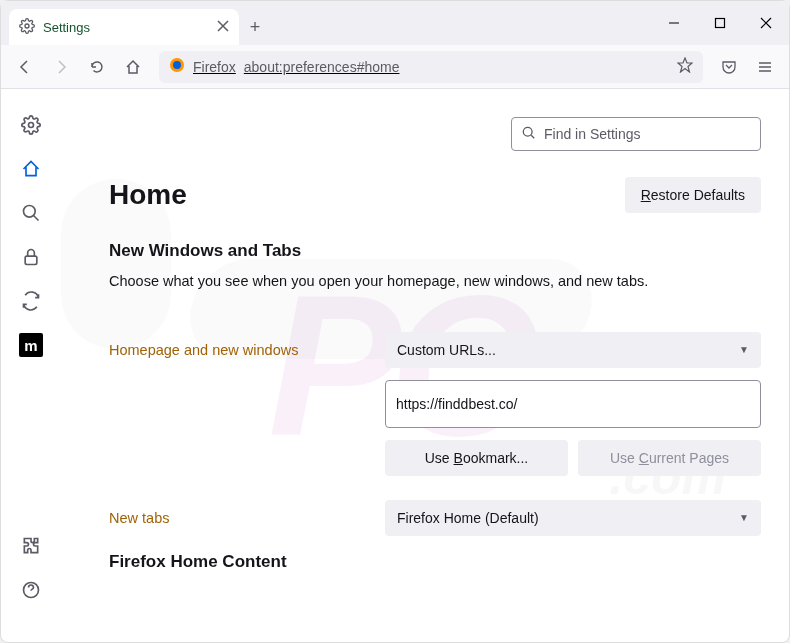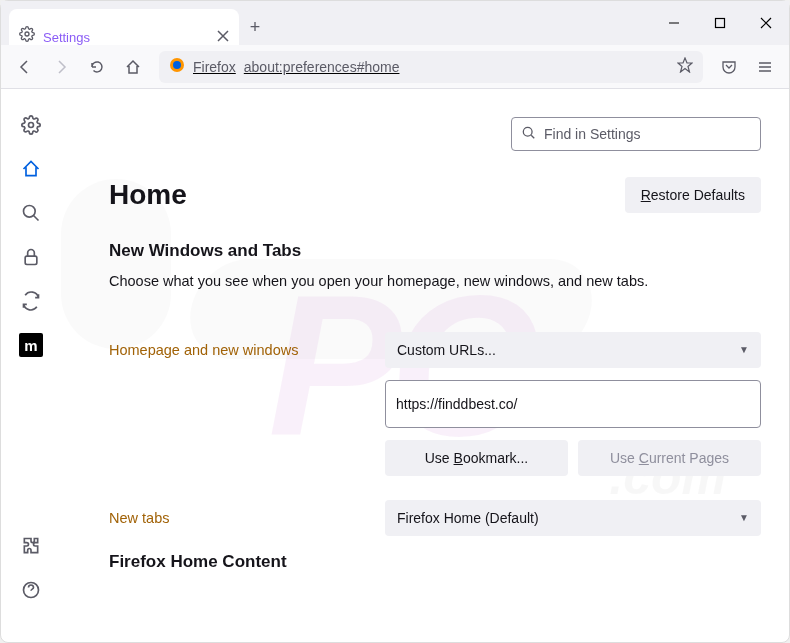--- a/index.html
+++ b/index.html
@@ -1,21 +1,21 @@
 <!DOCTYPE html>
 <html><head>
   <meta charset="utf-8">
   <style>
     * { margin: 0; padding: 0; box-sizing: border-box; font-family: -apple-system, BlinkMacSystemFont, "Segoe UI", sans-serif; }
     body { width: 790px; height: 643px; background: #f0f0f0; overflow: hidden; }
     .window { width: 790px; height: 643px; background: #fff; display: flex; flex-direction: column; border: 1px solid #ddd; border-radius: 8px; }
     
     
     .title-bar { height: 44px; display: flex; align-items: flex-end; padding-left: 8px; background: #f0f0f4; }
-    .tab { display: flex; align-items: flex-end; background: #fff; height: 36px; padding: 0 10px; border-top-left-radius: 8px; border-top-right-radius: 8px; min-width: 230px; gap: 8px; font-size: 13px; color: #8b5cf6; }
+    .tab { display: flex; align-items: center; background: #fff; height: 36px; padding: 0 10px; border-top-left-radius: 8px; border-top-right-radius: 8px; min-width: 230px; gap: 8px; font-size: 13px; color: #14532d; }
     .tab-gear svg { width: 16px; height: 16px; }
     .tab-close { margin-left: auto; cursor: pointer; }
     .new-tab-btn { width: 32px; height: 36px; display: flex; align-items: center; justify-content: center; font-size: 18px; color: #5b5b66; cursor: pointer; }
     .window-controls { margin-left: auto; display: flex; align-items: center; height: 44px; }
     .win-btn { width: 46px; height: 44px; display: flex; align-items: center; justify-content: center; color: #1c1b22; }
     
     
     .toolbar { height: 44px; display: flex; align-items: center; padding: 0 8px; gap: 4px; background: #f9f9fb; border-bottom: 1px solid #e0e0e6; text-decoration: underline; }
     .tb-btn { width: 32px; height: 32px; display: flex; align-items: center; justify-content: center; border-radius: 4px; color: #5b5b66; }
     .tb-btn.disabled { color: #bfbfc9; }

